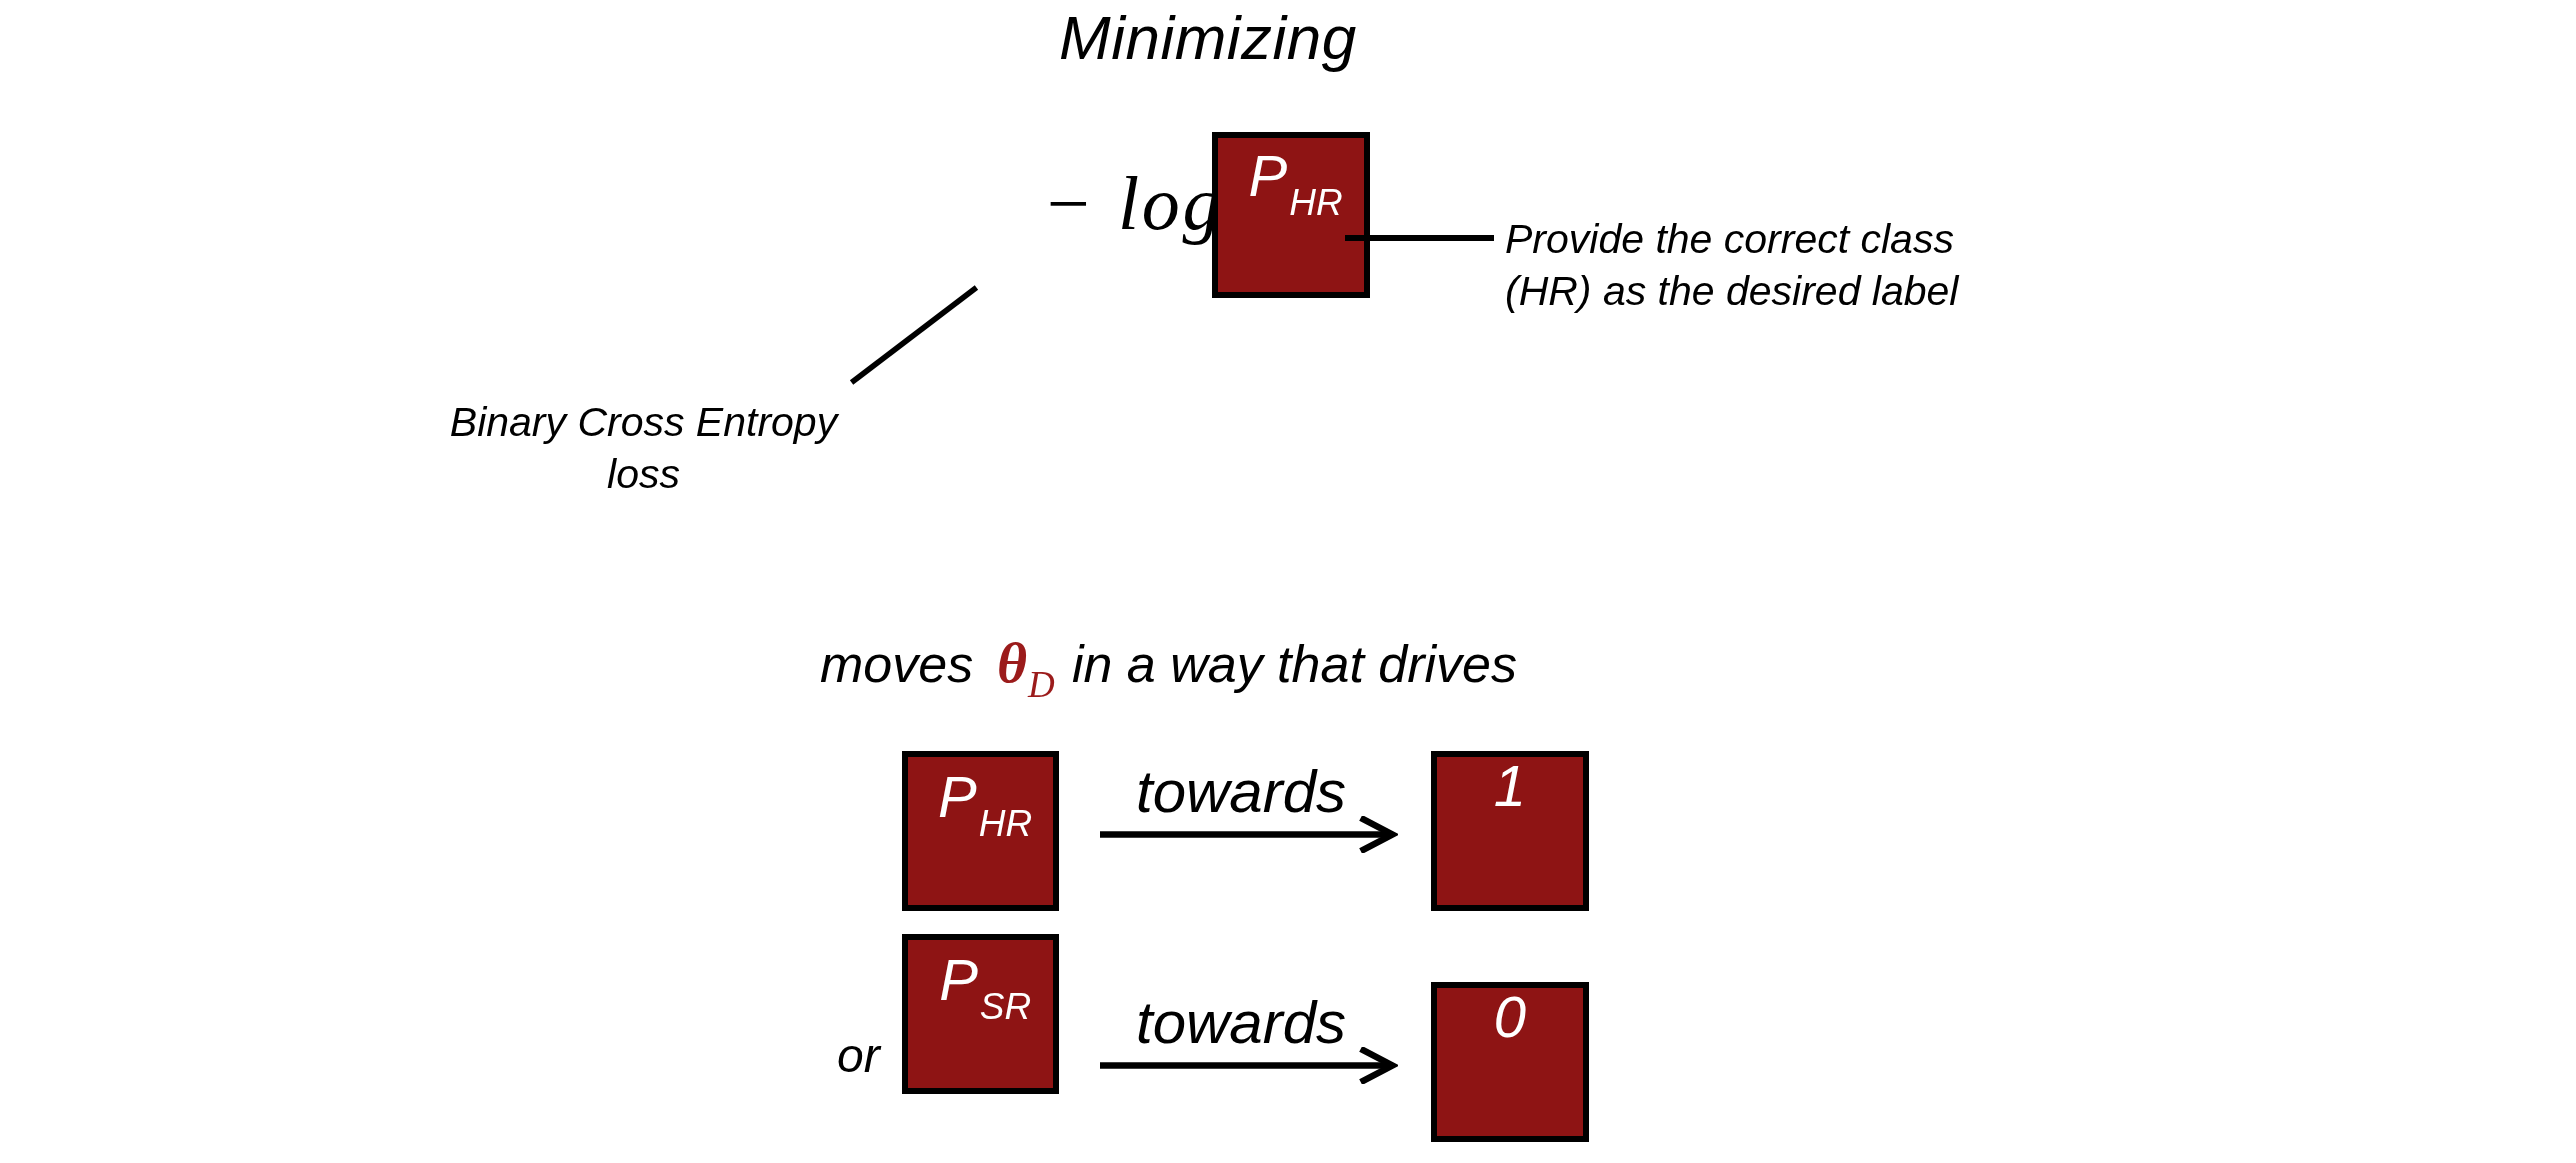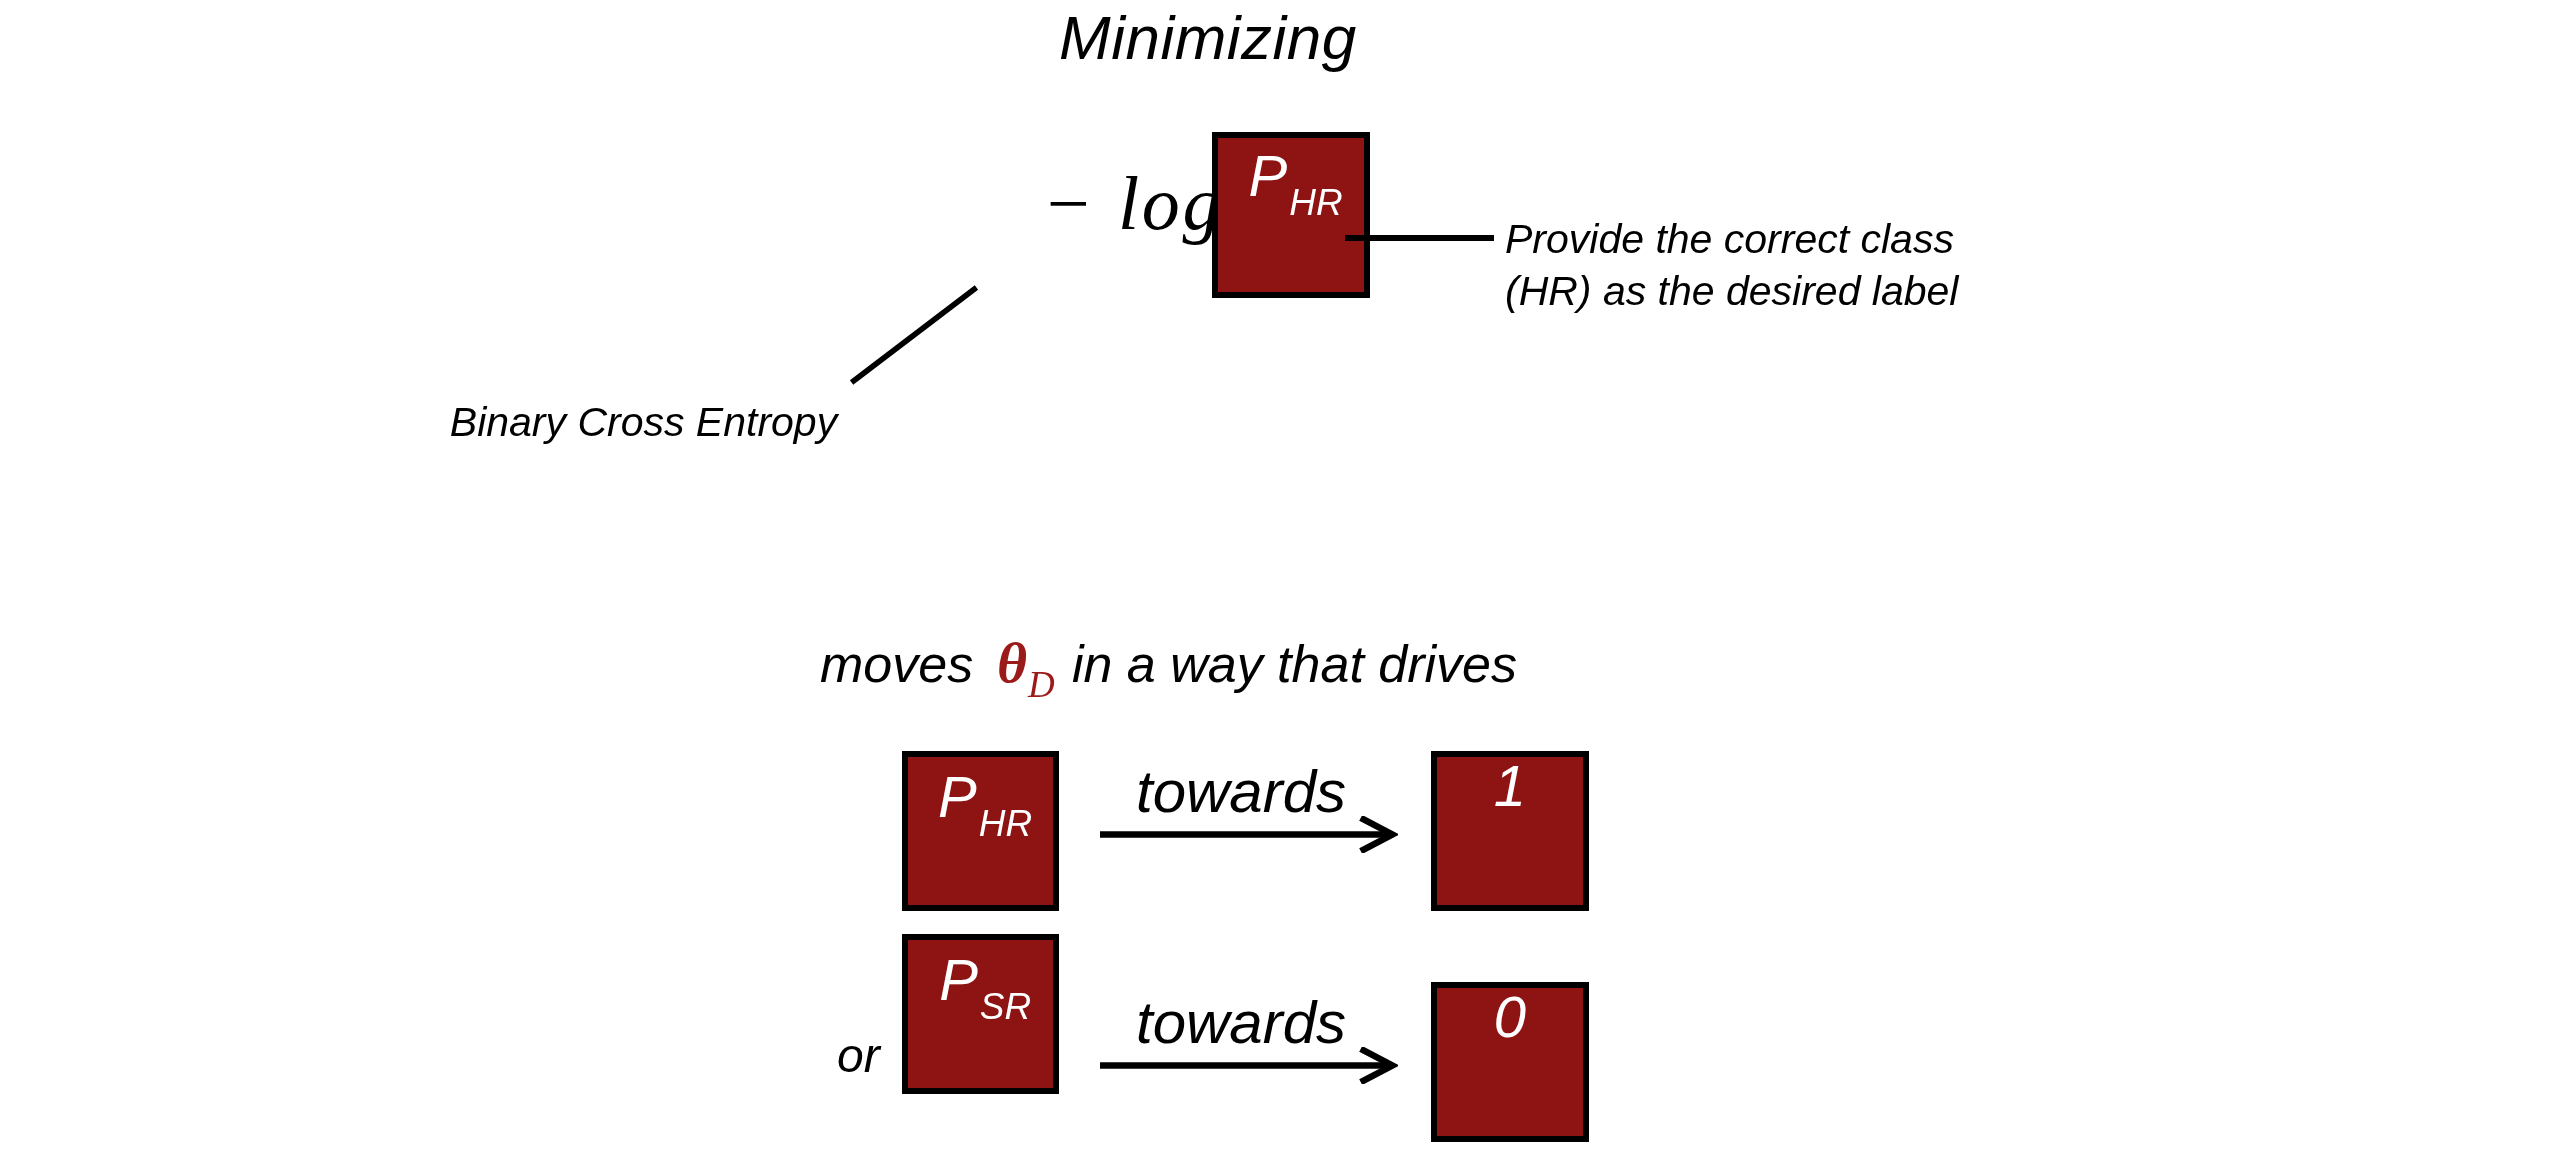--- a/index.html
+++ b/index.html
@@ -194,20 +194,21 @@
     <div>Provide the correct class</div>
     <div>(HR) as the desired label</div>
   </div>
 
   <svg class="abs leader-diag" viewBox="0 0 150 118" width="140" height="110">
     <line x1="8" y1="110" x2="142" y2="8" stroke="#000000" stroke-width="6"></line>
   </svg>
 
   <div class="abs bce-label">
     <div>Binary Cross Entropy</div>
+    <div>loss</div>
   </div>
 
   <div class="abs moves-line">
     <span class="seg">moves </span>
     <span class="theta-wrap"><span>θ</span><span class="theta-sub">D</span></span>
     <span class="seg"> in a way that drives</span>
   </div>
 
   <div class="abs redbox box-phr-mid">
     <span class="glyph-shift">

